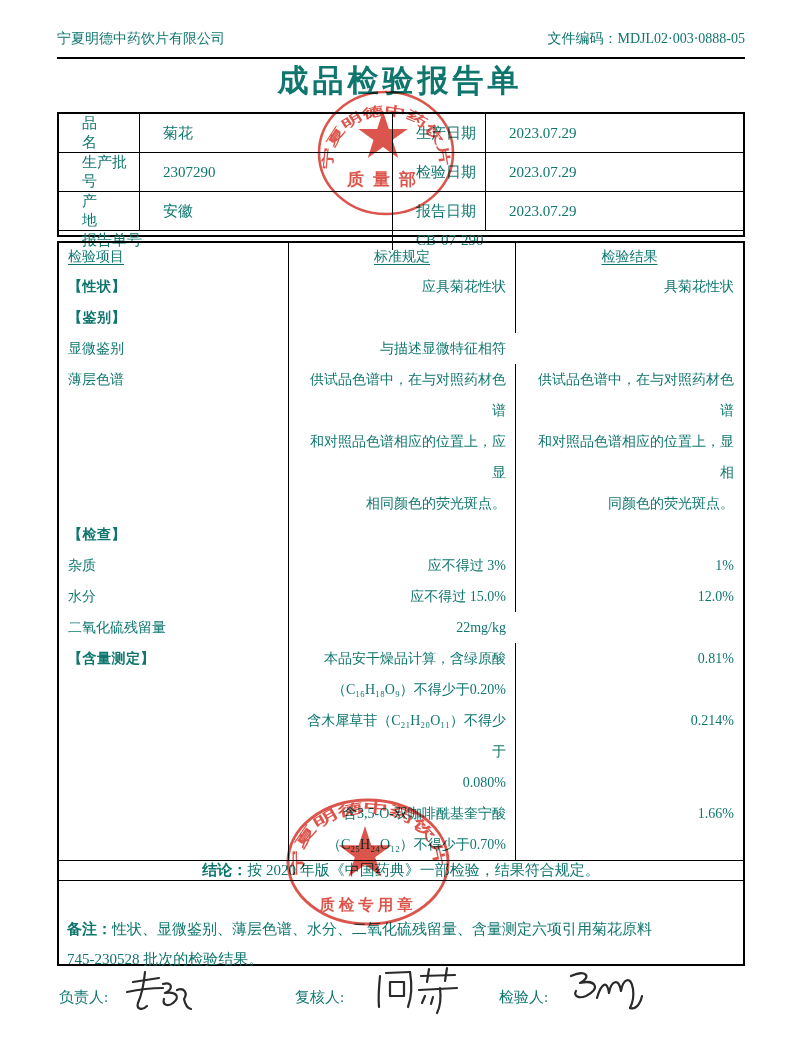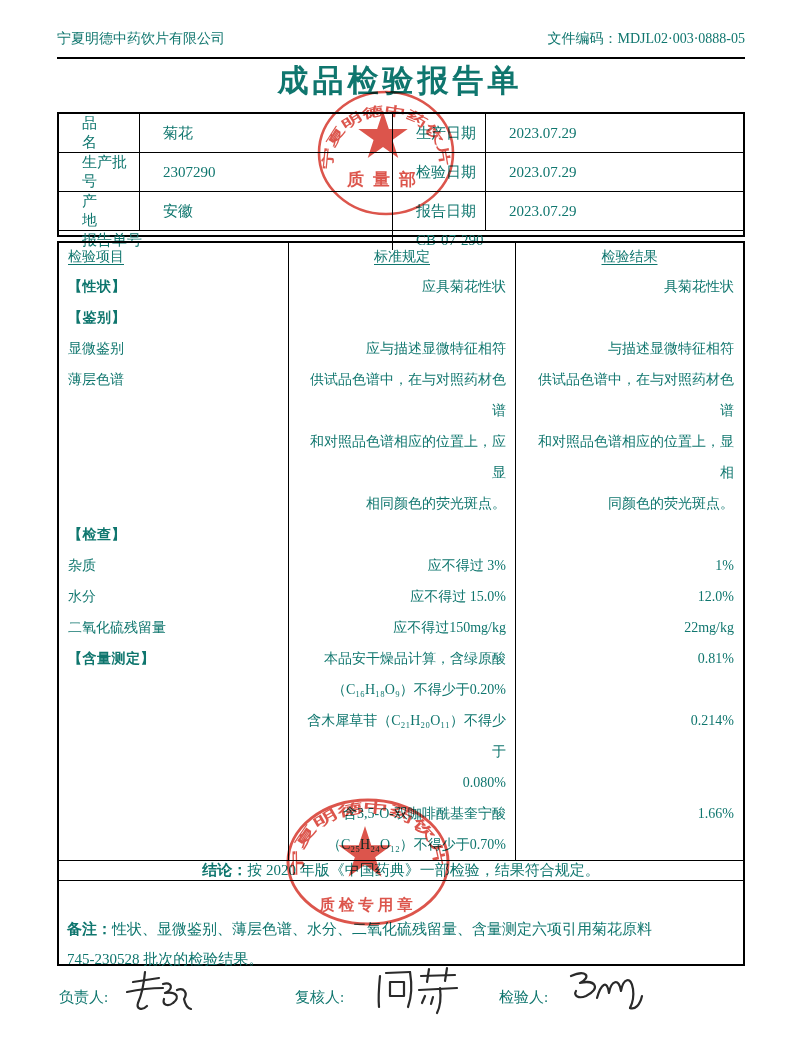--- a/index.html
+++ b/index.html
@@ -108,21 +108,20 @@
       <div class="cell3 c2">应具菊花性状</div>
       <div class="cell3 c3">具菊花性状</div>
     </div>
     <div class="row3">
       <div class="cell3 c1 itemb">【鉴别】</div>
       <div class="cell3 c2"></div>
       <div class="cell3 c3"></div>
     </div>
     <div class="row3">
       <div class="cell3 c1">显微鉴别</div>
-      <div class="cell3 c2">应与描述显微特征相符</div>
       <div class="cell3 c3">与描述显微特征相符</div>
     </div>
     <div class="row3">
       <div class="cell3 c1">薄层色谱</div>
       <div class="cell3 c2">供试品色谱中，在与对照药材色谱
 和对照品色谱相应的位置上，应显
 相同颜色的荧光斑点。</div>
       <div class="cell3 c3">供试品色谱中，在与对照药材色谱
 和对照品色谱相应的位置上，显相
 同颜色的荧光斑点。</div>
@@ -137,21 +136,20 @@
       <div class="cell3 c2">应不得过 3%</div>
       <div class="cell3 c3">1%</div>
     </div>
     <div class="row3">
       <div class="cell3 c1">水分</div>
       <div class="cell3 c2">应不得过 15.0%</div>
       <div class="cell3 c3">12.0%</div>
     </div>
     <div class="row3">
       <div class="cell3 c1">二氧化硫残留量</div>
-      <div class="cell3 c2">应不得过150mg/kg</div>
       <div class="cell3 c3">22mg/kg</div>
     </div>
     <div class="row3">
       <div class="cell3 c1 itemb">【含量测定】</div>
       <div class="cell3 c2">本品安干燥品计算，含绿原酸
 （C₁₆H₁₈O₉）不得少于0.20%</div>
       <div class="cell3 c3">0.81%</div>
     </div>
     <div class="row3">
       <div class="cell3 c1"></div>

